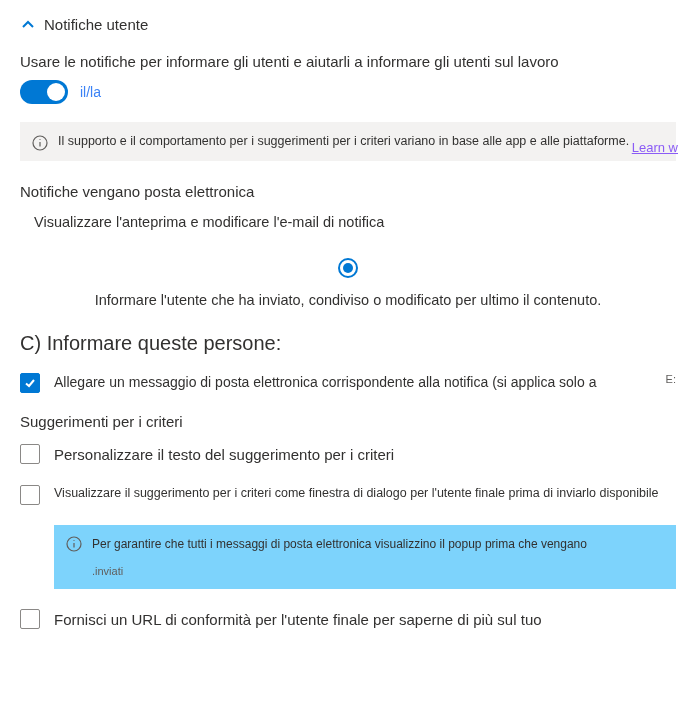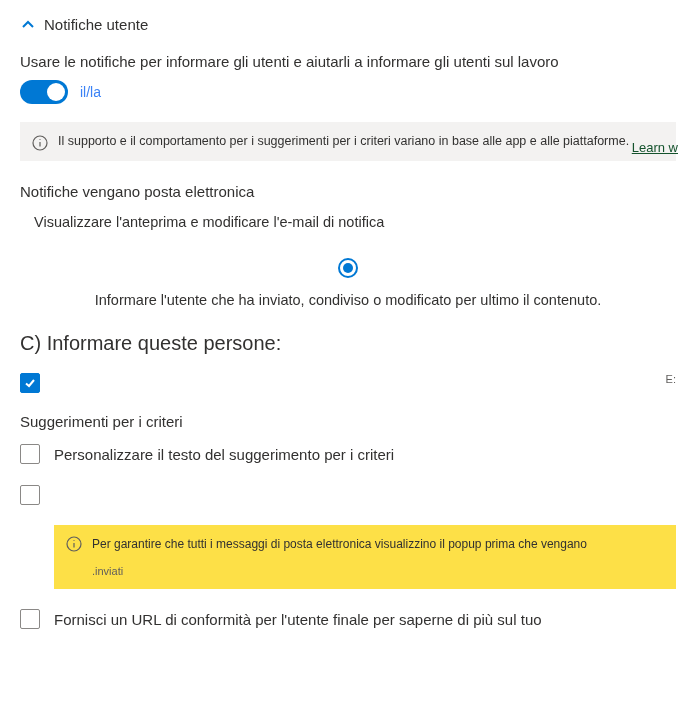--- a/index.html
+++ b/index.html
@@ -77,21 +77,21 @@
       flex-shrink: 0;
       margin-top: 1px;
     }
     .info-text {
       font-size: 12.5px;
       color: #323130;
       line-height: 1.5;
       flex: 1;
     }
     .learn-link {
-      color: #14532d;
+      color: #8b5cf6;
       text-decoration: underline;
       font-size: 13px;
       position: absolute;
       right: -2px;
       bottom: 6px;
     }
     .subsection-title {
       font-size: 15px;
       margin-bottom: 14px;
       font-weight: 400;
@@ -162,21 +162,21 @@
     }
     .checkbox-label.small {
       font-size: 12.5px;
     }
     .truncated-e {
       font-size: 11px;
       color: #605e5c;
       margin-left: auto;
     }
     .nested-banner {
-      background: #fde047;
+      background: #7dd3fc;
       padding: 10px 12px;
       display: flex;
       gap: 10px;
       margin-left: 34px;
       margin-bottom: 20px;
     }
     .nested-banner .info-text {
       font-size: 12px;
     }
     .nested-sent {
@@ -231,32 +231,34 @@
 </div>
 
 <div class="heading-c">C) Informare queste persone:</div>
 
 <div class="checkbox-row">
   <div class="checkbox checked">
     <svg width="14" height="14" viewBox="0 0 14 14" fill="none" stroke-width="2">
       <polyline points="3,7.5 6,10 11,4"></polyline>
     </svg>
   </div>
+  <span class="checkbox-label">Allegare un messaggio di posta elettronica corrispondente alla notifica (si applica solo a</span>
   <span class="truncated-e">E:</span>
 </div>
 
 <div class="subsection-title">Suggerimenti per i criteri</div>
 
 <div class="checkbox-row">
   <div class="checkbox"></div>
   <span class="checkbox-label" style="font-size:15px;">Personalizzare il testo del suggerimento per i criteri</span>
 </div>
 
 <div class="checkbox-row">
   <div class="checkbox"></div>
+  <span class="checkbox-label small">Visualizzare il suggerimento per i criteri come finestra di dialogo per l'utente finale prima di inviarlo disponibile</span>
 </div>
 
 <div class="nested-banner">
   <span class="info-icon">
     <svg width="16" height="16" viewBox="0 0 16 16" fill="none" stroke="#605e5c" stroke-width="1.2">
       <circle cx="8" cy="8" r="7"></circle>
       <line x1="8" y1="7" x2="8" y2="11.5"></line>
       <circle cx="8" cy="4.5" r="0.6" fill="#605e5c" stroke="none"></circle>
     </svg>
   </span>

